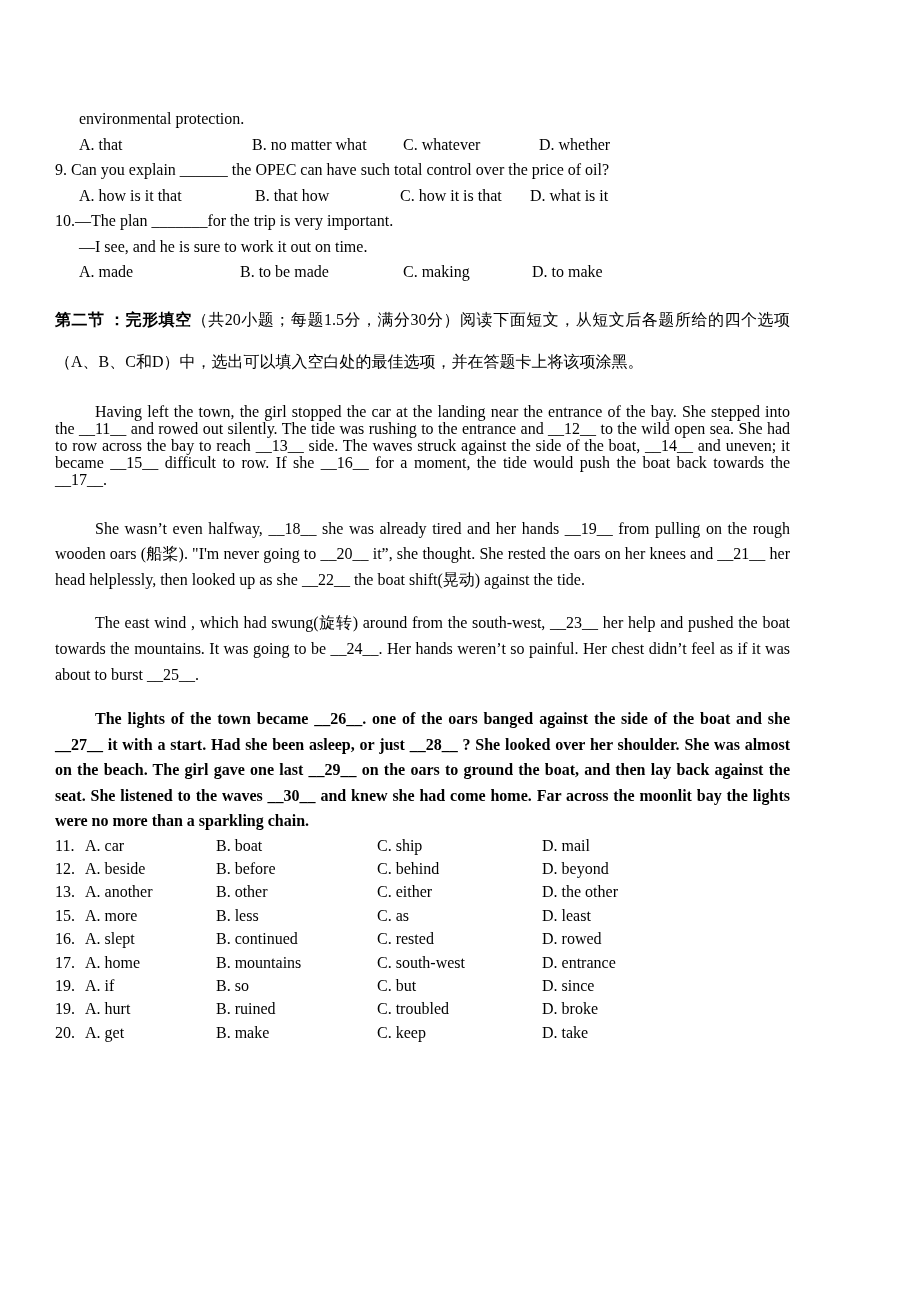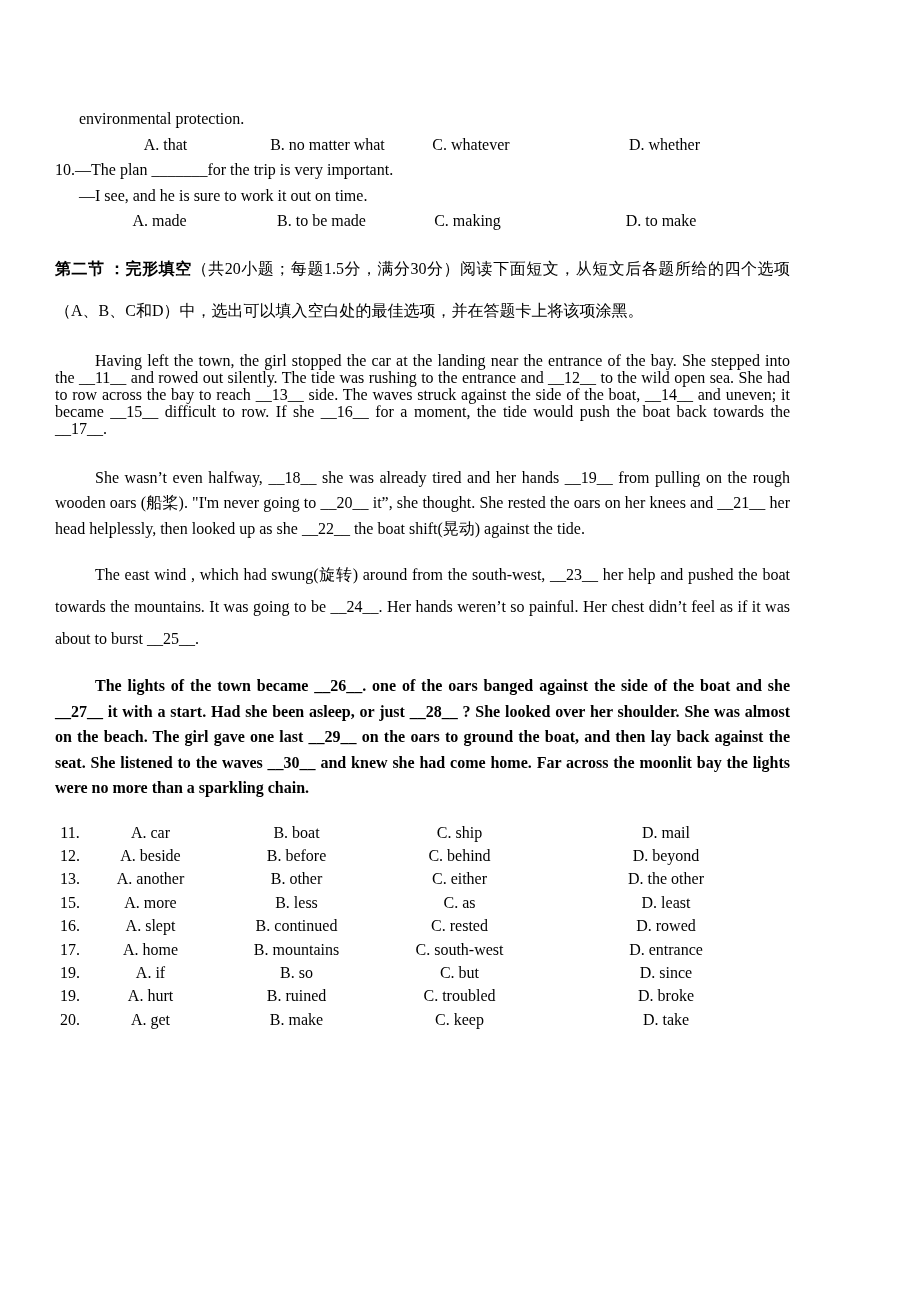--- a/index.html
+++ b/index.html
@@ -14,44 +14,43 @@
   }
   .page { padding: 106px 130px 0 55px; }
 
   .line { line-height: 25.5px; white-space: nowrap; }
   .indent1 { padding-left: 24px; }
 
   .opt-row {
     display: grid;
     line-height: 25.5px;
     padding-left: 24px;
-    text-align: center;
   }
   .opts-q8  { grid-template-columns: 173px 151px 136px auto; }
   .opts-q9  { grid-template-columns: 176px 145px 130px auto; }
   .opts-q10 { grid-template-columns: 161px 163px 129px auto; }
   .opt-row span { white-space: nowrap; }
 
   .section-header {
     margin-top: 14px;
     line-height: 42px;
     text-align: justify;
   }
   .section-header b { font-weight: bold; }
 
   .passage {
     text-align: justify;
     text-indent: 40px;
   }
   .p1 { margin-top: 20px;  line-height: 17px; }
   .p2 { margin-top: 28px; line-height: 25.5px; }
-  .p3 { margin-top: 18px; line-height: 32px; }
+  .p3 { margin-top: 18px; line-height: 26px; }
   .p4 { margin-top: 18px; line-height: 25.5px; font-weight: bold; }
 
-  .cloze { margin-top: 20px; text-align: center; }
+  .cloze { margin-top: 0; }
   .cloze-row {
     display: grid;
     grid-template-columns: 30px 131px 161px 165px auto;
     line-height: 23.4px;
   }
   .cloze-row span { white-space: nowrap; }
 </style>
 </head>
 <body>
 
@@ -59,20 +58,27 @@
 
   <section>
     <div class="line indent1">environmental protection.</div>
     <div class="opt-row opts-q8">
       <span>A. that</span>
       <span>B. no matter what</span>
       <span>C. whatever</span>
       <span>D. whether</span>
     </div>
 
+    <div class="line">9. Can you explain ______ the OPEC can have such total control over the price of oil?</div>
+    <div class="opt-row opts-q9">
+      <span>A. how is it that</span>
+      <span>B. that how</span>
+      <span>C. how it is that</span>
+      <span>D. what is it</span>
+    </div>
 
     <div class="line">10.—The plan _______for the trip is very important.</div>
     <div class="line indent1">—I see, and he is sure to work it out on time.</div>
     <div class="opt-row opts-q10">
       <span>A. made</span>
       <span>B. to be made</span>
       <span>C. making</span>
       <span>D. to make</span>
     </div>
   </section>

